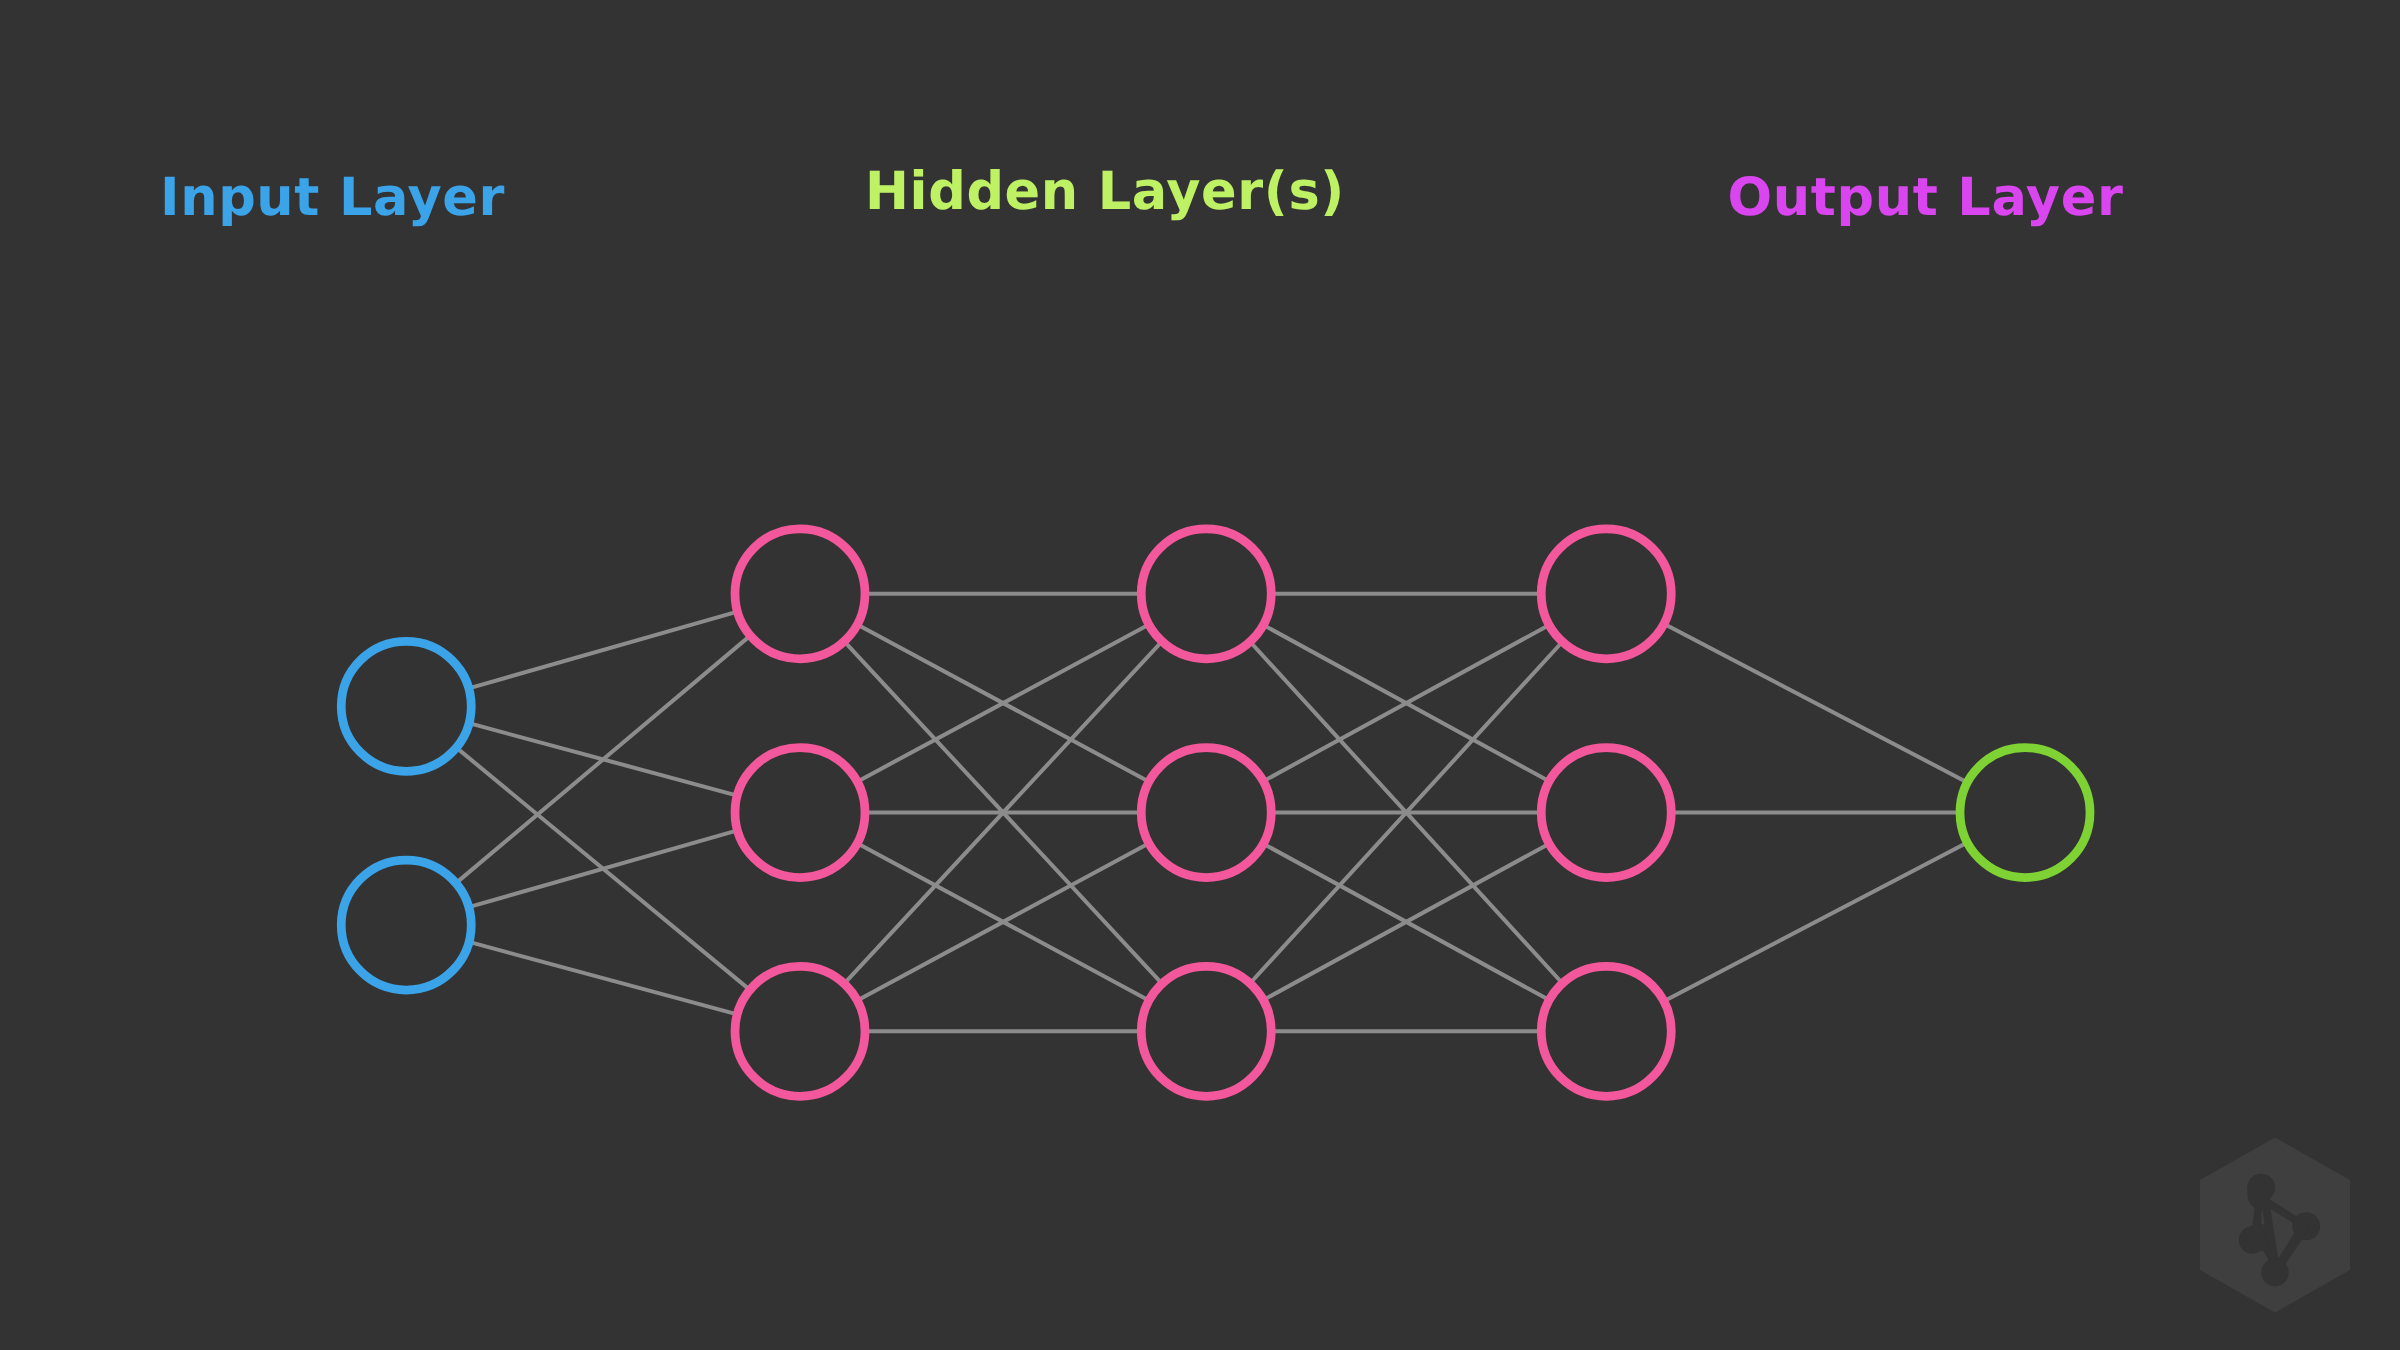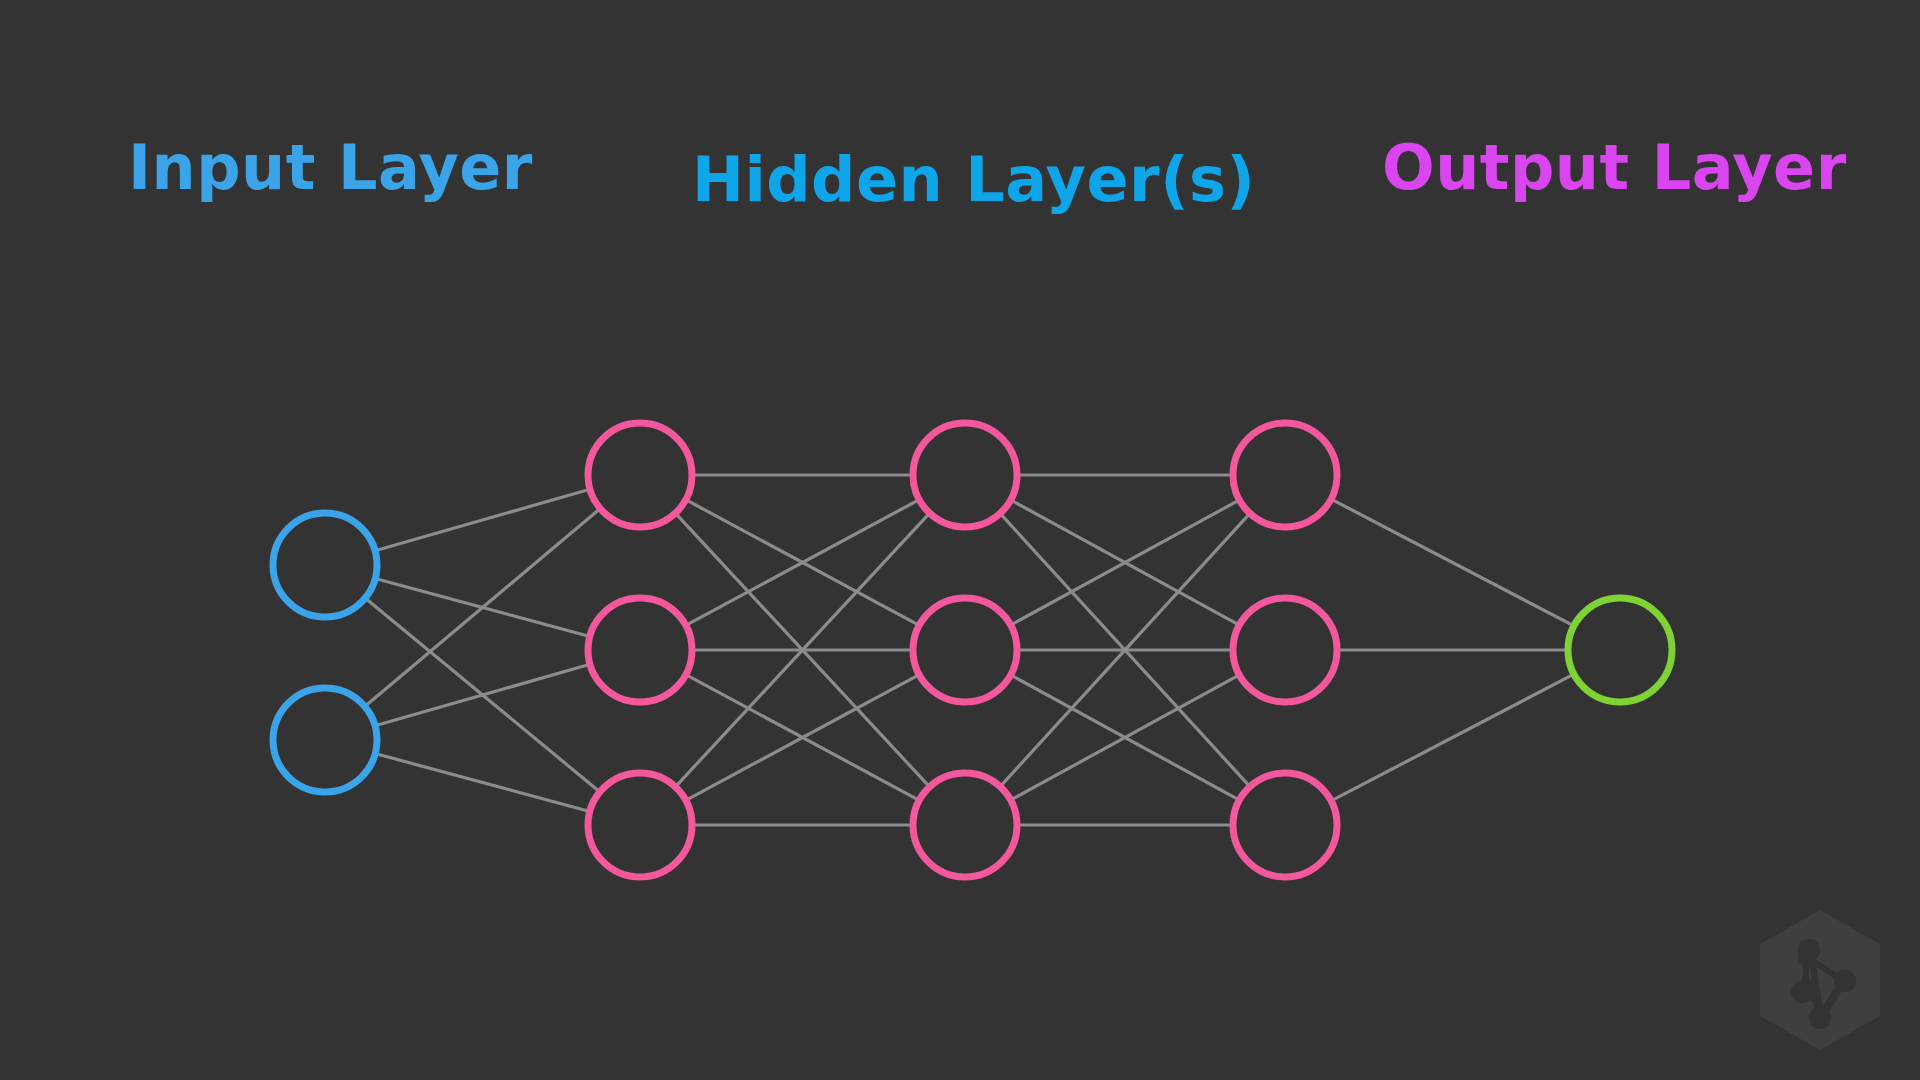--- a/index.html
+++ b/index.html
@@ -23,30 +23,30 @@
   .layer-labels {
     position: absolute;
     top: 0;
     left: 0;
     width: 1920px;
     height: 230px;
   }
 
   .layer-label {
     position: absolute;
-    font-size: 62px;
+    font-size: 42px;
     font-weight: bold;
     letter-spacing: 0.5px;
     white-space: nowrap;
     line-height: 1;
     font-family: "DejaVu Sans", "Liberation Sans", sans-serif;
   }
 
   .layer-label.input   { left: 128px;  top: 137px; color: #3ba3e8; }
-  .layer-label.hidden  { left: 692px;  top: 149px; color: #0ea5e9; }
+  .layer-label.hidden  { left: 692px;  top: 132px; color: #bef264; }
   .layer-label.output  { left: 1382px; top: 137px; color: #d946ef; }
 
   
   #network-svg {
     position: absolute;
     left: 0;
     top: 0;
     width: 1920px;
     height: 1080px;
     display: block;

